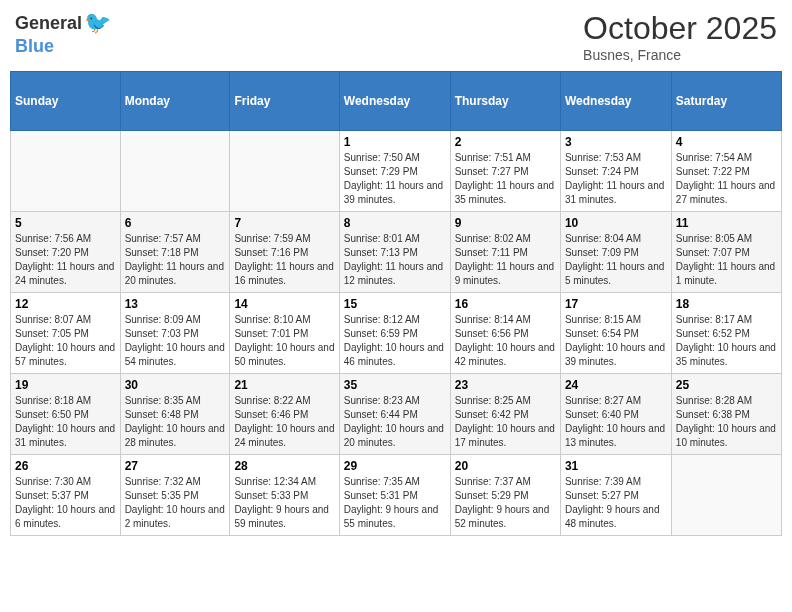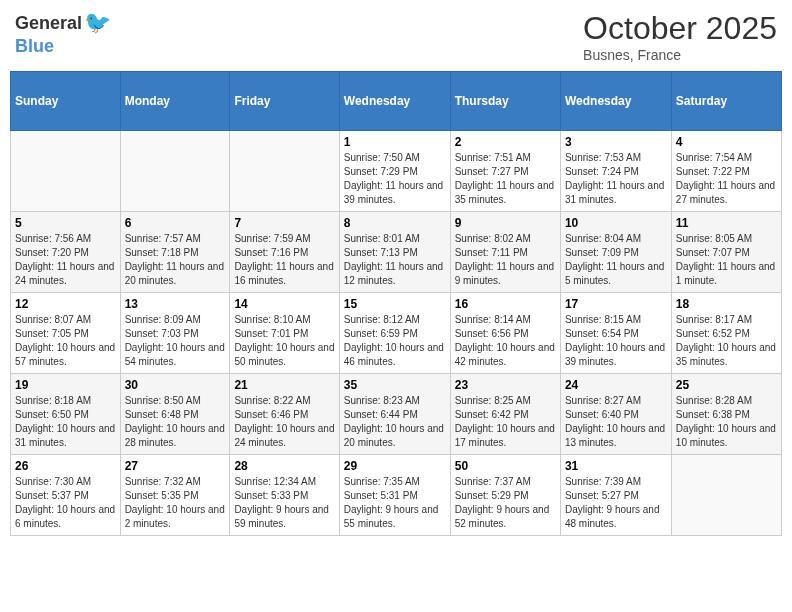--- a/index.html
+++ b/index.html
@@ -245,21 +245,21 @@
       </tr>
       <tr>
         <td>
           <span class="day-num">19</span>
           <div class="day-info">Sunrise: 8:18 AM
 Sunset: 6:50 PM
 Daylight: 10 hours and 31 minutes.</div>
         </td>
         <td>
           <span class="day-num">30</span>
-          <div class="day-info">Sunrise: 8:50 AM
+          <div class="day-info">Sunrise: 8:35 AM
 Sunset: 6:48 PM
 Daylight: 10 hours and 28 minutes.</div>
         </td>
         <td>
           <span class="day-num">21</span>
           <div class="day-info">Sunrise: 8:22 AM
 Sunset: 6:46 PM
 Daylight: 10 hours and 24 minutes.</div>
         </td>
         <td>
@@ -306,21 +306,21 @@
 Sunset: 5:33 PM
 Daylight: 9 hours and 59 minutes.</div>
         </td>
         <td>
           <span class="day-num">29</span>
           <div class="day-info">Sunrise: 7:35 AM
 Sunset: 5:31 PM
 Daylight: 9 hours and 55 minutes.</div>
         </td>
         <td>
-          <span class="day-num">50</span>
+          <span class="day-num">20</span>
           <div class="day-info">Sunrise: 7:37 AM
 Sunset: 5:29 PM
 Daylight: 9 hours and 52 minutes.</div>
         </td>
         <td>
           <span class="day-num">31</span>
           <div class="day-info">Sunrise: 7:39 AM
 Sunset: 5:27 PM
 Daylight: 9 hours and 48 minutes.</div>
         </td>

